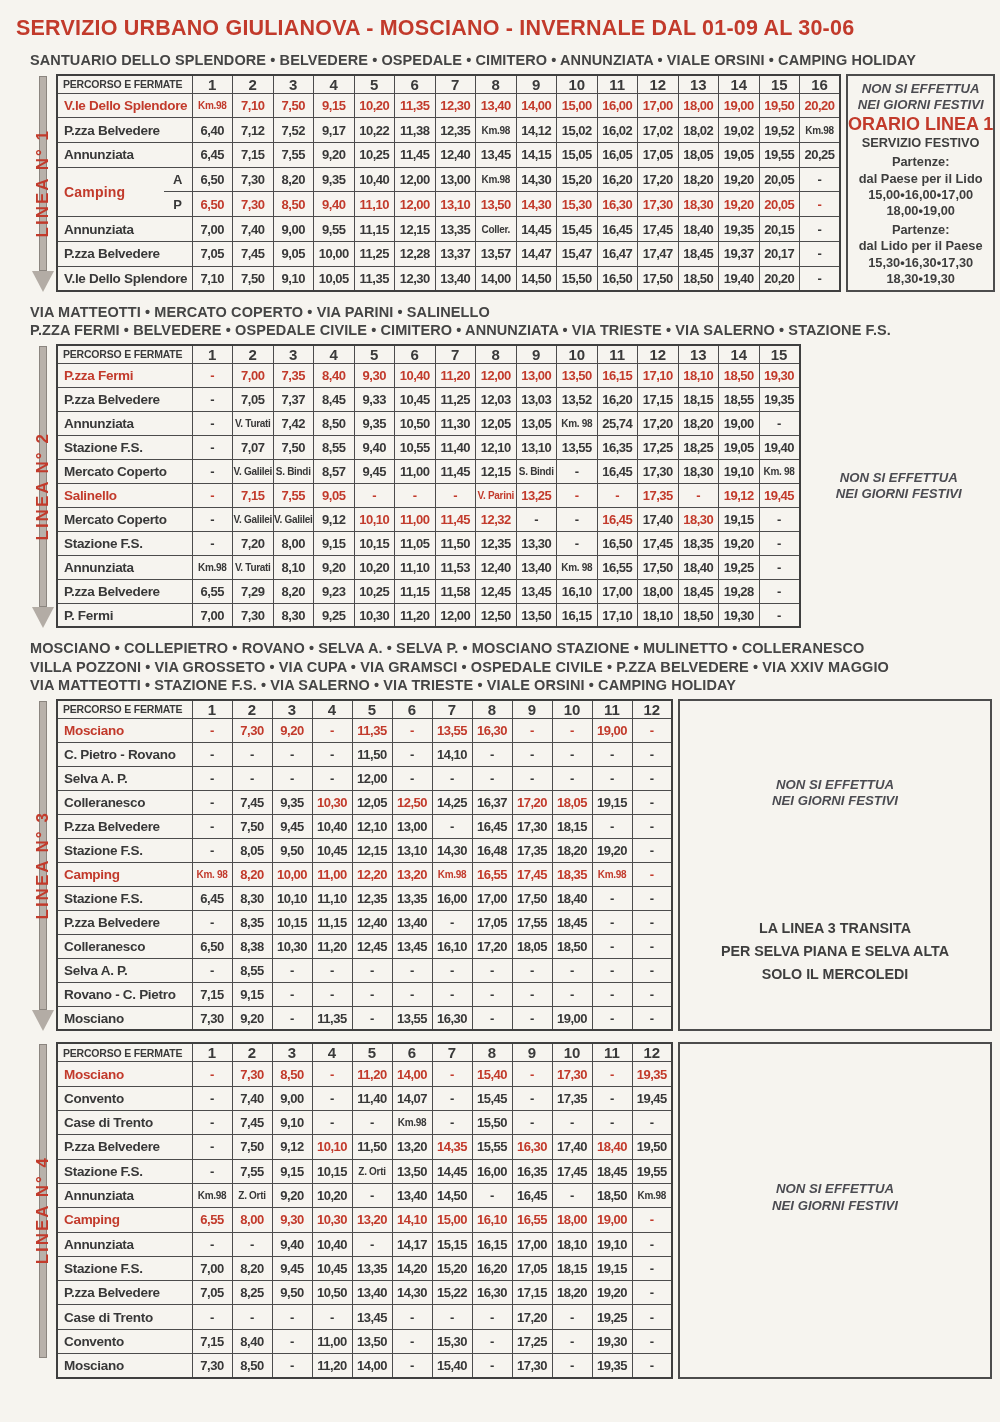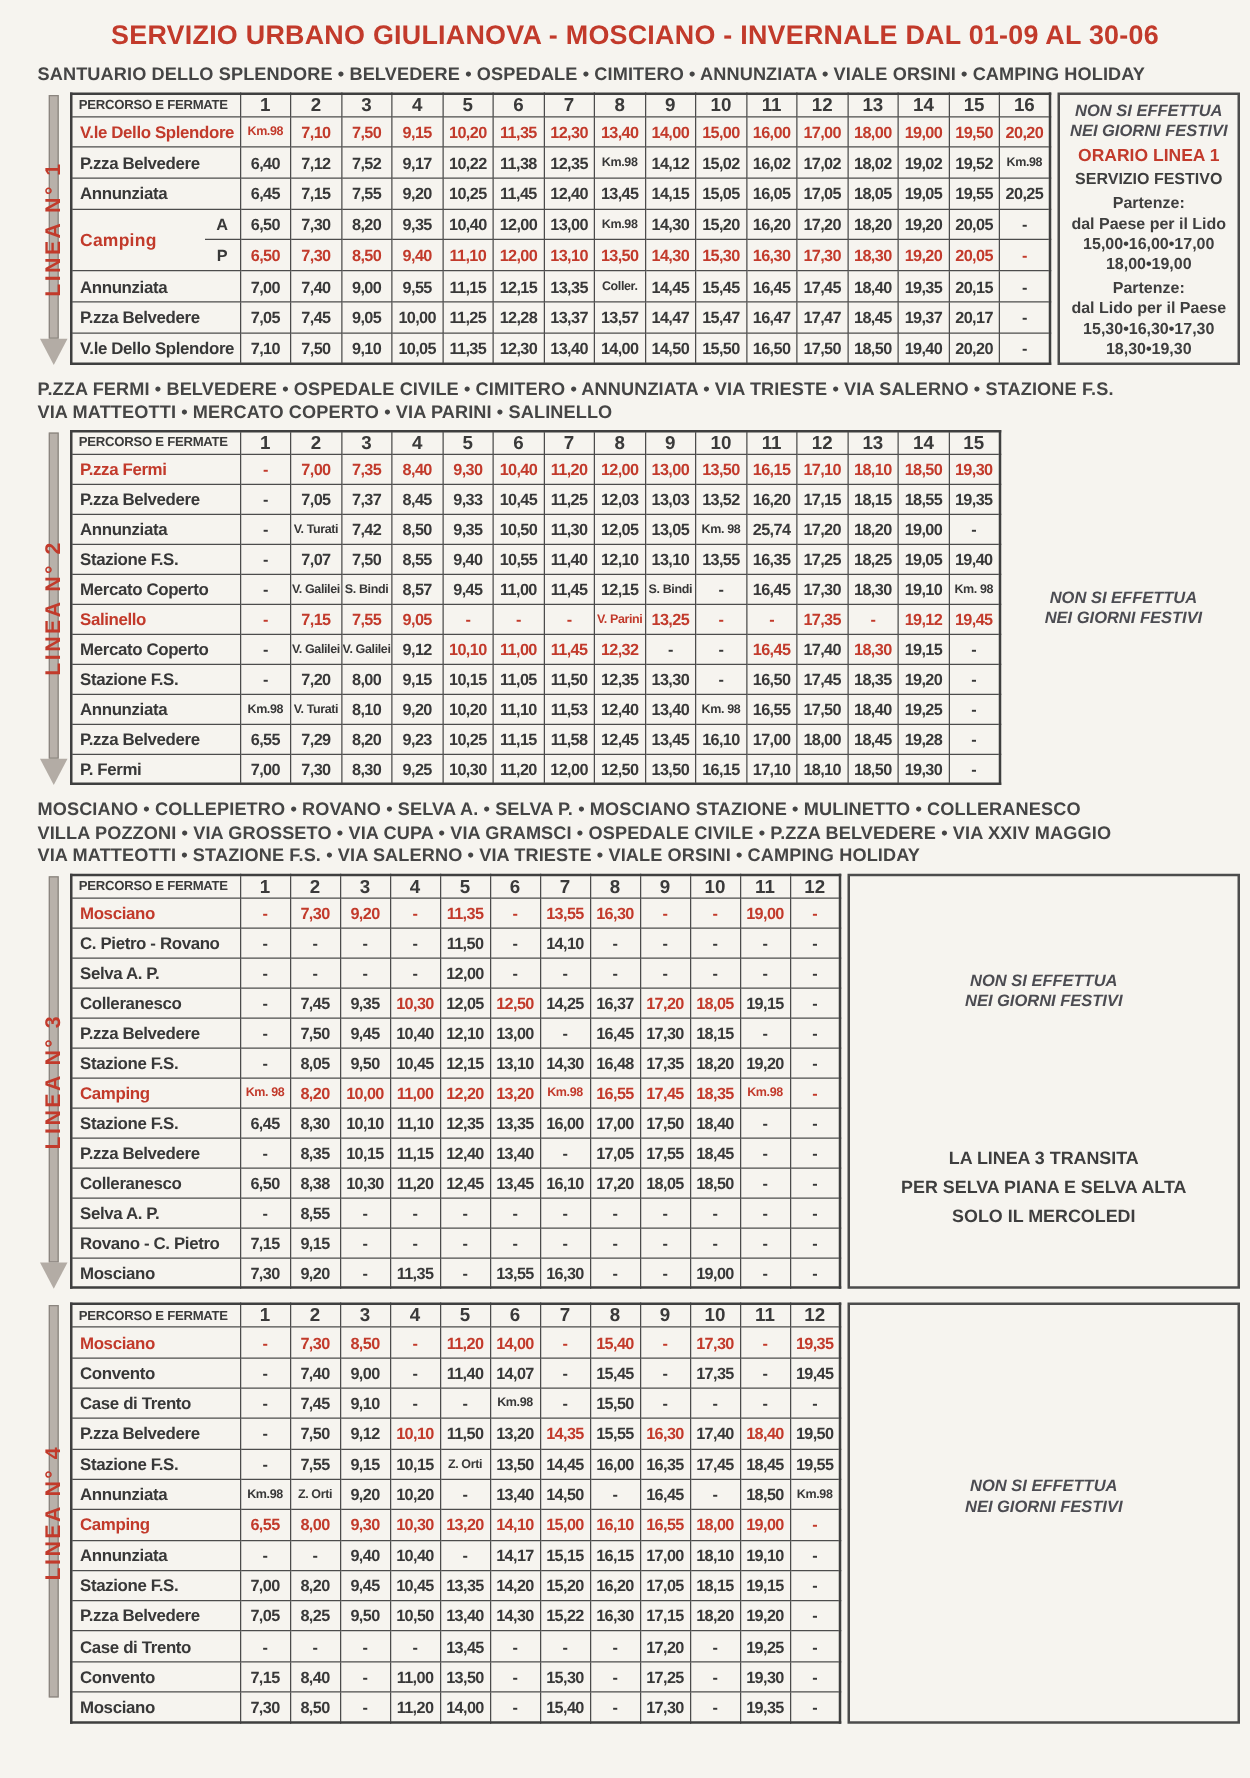--- a/index.html
+++ b/index.html
@@ -3,21 +3,21 @@
 <meta charset="utf-8">
 <style>
   html,body{margin:0;padding:0;}
   body{
     width:1000px;min-height:1422px;background:#f6f4ef;
     font-family:"Liberation Sans",sans-serif;color:#3a3a3a;
     -webkit-font-smoothing:antialiased;
   }
   .page{width:1000px;padding-top:12px;box-sizing:border-box;}
   .title{
-    text-align:center;color:#c23a2b;font-size:21.5px;font-weight:700;
+    text-align:left;color:#c23a2b;font-size:21.5px;font-weight:700;
     letter-spacing:.2px;margin:4px 0 10px 16px;white-space:nowrap;
   }
   .desc{margin:0 0 4px 30px;}
   .desc-line{
     font-weight:700;font-size:14.5px;line-height:18.5px;color:#454545;
     letter-spacing:.1px;white-space:nowrap;
   }
   .section{margin-bottom:11px;}
   .block{display:flex;align-items:stretch;margin-left:30px;}
   
@@ -62,21 +62,21 @@
   .panel{flex:1;margin:0 8px 0 5px;position:relative;}
   .panel.boxed{border:2px solid #4c4c4c;}
   .layout-flow{padding-top:5px;text-align:center;}
   .layout-flow .pblock{margin-bottom:3px;}
   .layout-center{display:flex;align-items:center;justify-content:center;text-align:center;}
   .layout-spread .pblock{position:absolute;left:0;right:0;transform:translateY(-50%);
     text-align:center;}
   .pline{font-weight:700;font-size:12.8px;line-height:16.2px;color:#3e3e3e;
     white-space:nowrap;}
   .pblock.italic .pline{font-style:italic;color:#4c4c52;font-size:13.2px;}
-  .pblock.red .pline{color:#c23a2b;font-size:14px;}
+  .pblock.red .pline{color:#c23a2b;font-size:18px;}
   .pblock.boldnote .pline{font-size:14.3px;line-height:23px;color:#3e3e3e;}
 </style>
 </head>
 <body>
 
 <div class="page">
   <div class="title">SERVIZIO URBANO GIULIANOVA - MOSCIANO - INVERNALE DAL 01-09 AL 30-06</div>
   <main id="sections">
       <section class="section">
         <div class="desc">
@@ -312,22 +312,22 @@
               <div class="pline">Partenze:</div>
               <div class="pline">dal Lido per il Paese</div>
               <div class="pline">15,30•16,30•17,30</div>
               <div class="pline">18,30•19,30</div>
             </div>
           </div>
         </div>
       </section>
       <section class="section">
         <div class="desc">
+          <div class="desc-line">VIA MATTEOTTI • MERCATO COPERTO • VIA PARINI • SALINELLO</div>
           <div class="desc-line">P.ZZA FERMI • BELVEDERE • OSPEDALE CIVILE • CIMITERO • ANNUNZIATA • VIA TRIESTE • VIA SALERNO • STAZIONE F.S.</div>
-          <div class="desc-line">VIA MATTEOTTI • MERCATO COPERTO • VIA PARINI • SALINELLO</div>
         </div>
         <div class="block">
           <div class="arrow-col">
             <div class="shaft"></div>
             <div class="head"></div>
             <span class="line-label">LINEA N° 2</span>
           </div>
           <table class="timetable s2">
             <colgroup>
               <col style="width: 135px;">

